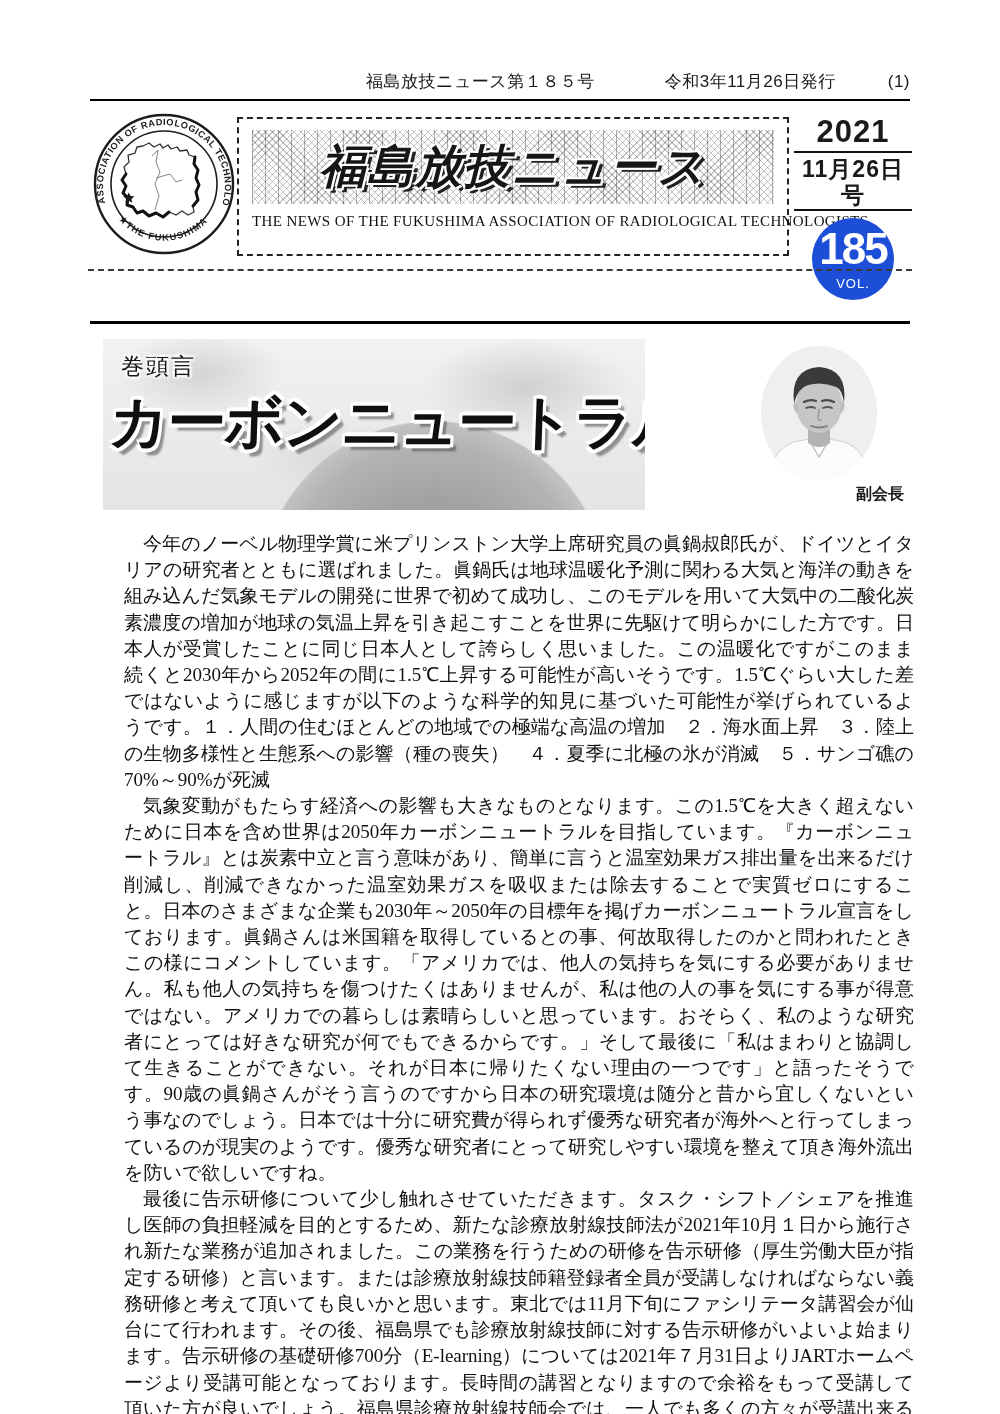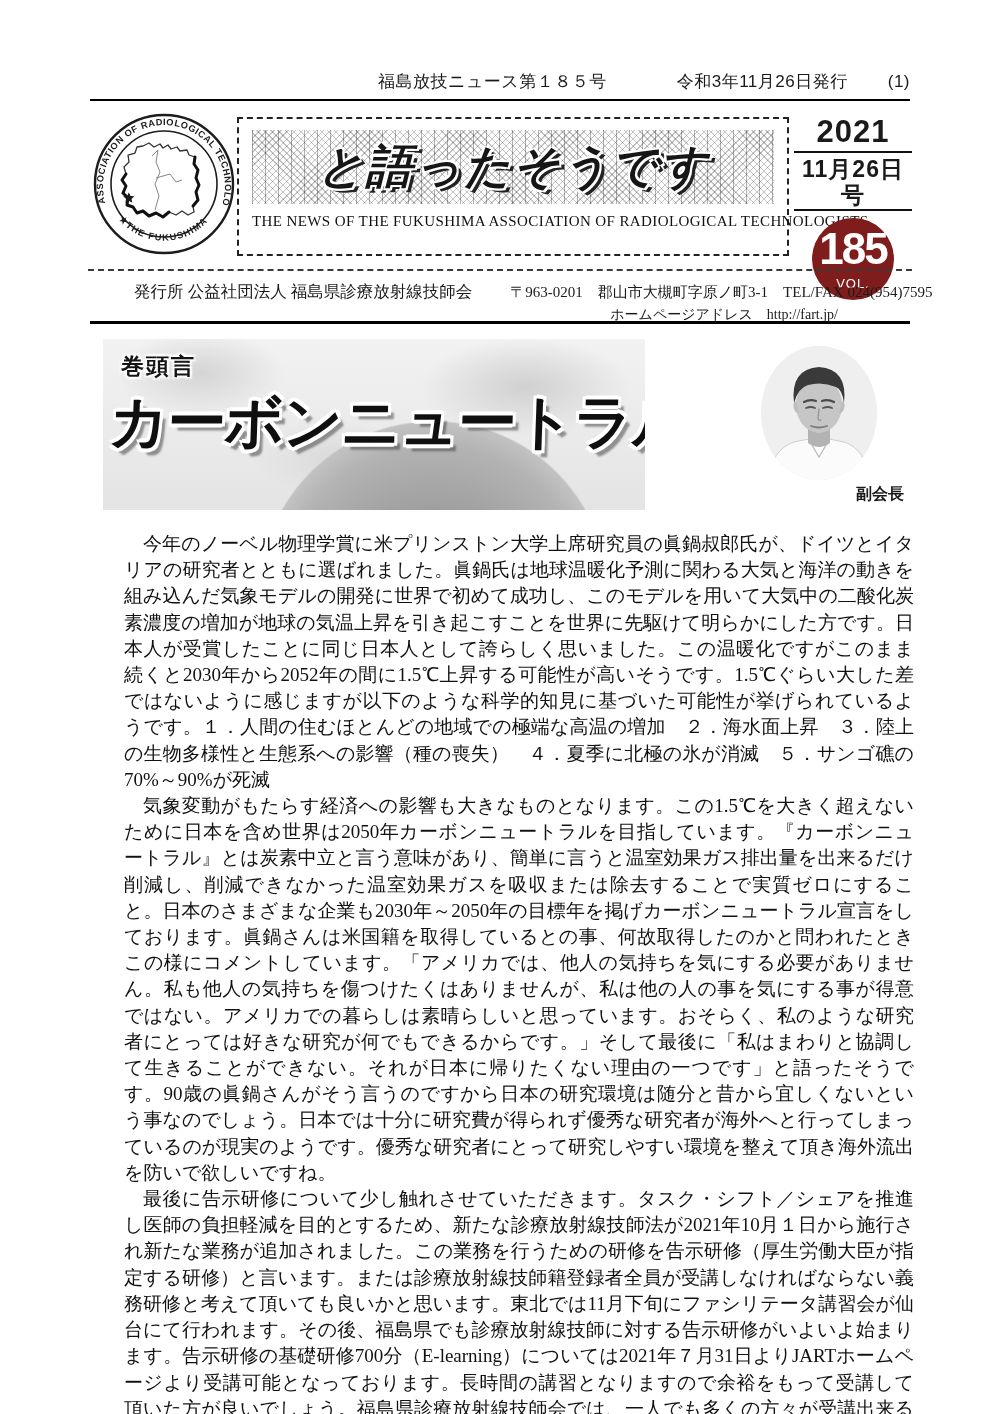--- a/index.html
+++ b/index.html
@@ -3,63 +3,63 @@
 <meta charset="utf-8">
 <style>
   * { margin:0; padding:0; box-sizing:border-box; }
   html,body { background:#fff; }
   body { font-family:"Liberation Sans", sans-serif; color:#1a1a1a; }
   .page { position:relative; width:1000px; height:1414px; background:#fff; margin:0 auto; overflow:hidden; }
 
   
   .runhead { position:absolute; top:70px; left:90px; width:820px; display:flex; justify-content:flex-end; align-items:baseline; font-size:17px; letter-spacing:.5px; }
   .runhead .rh-title { margin-right:70px; }
-  .runhead .rh-date { margin-right:40px; }
+  .runhead .rh-date { margin-right:52px; }
   .rule-1 { position:absolute; top:99px; left:90px; width:820px; height:2px; background:#000; }
 
   
   .logo-wrap { position:absolute; top:112px; left:92px; width:144px; height:144px; }
   .titlebox { position:absolute; top:117px; left:237px; width:552px; height:139px; border:2px dashed #222; background:#fff; padding:11px 13px 0 13px; }
   .hatch { height:74px; display:flex; align-items:center; justify-content:center;
     background-color:#fdfdfd;
     background-image:
       repeating-linear-gradient(45deg, rgba(0,0,0,.22) 0 1px, transparent 1px 5px),
       repeating-linear-gradient(-45deg, rgba(0,0,0,.22) 0 1px, transparent 1px 5px),
       repeating-linear-gradient(90deg, rgba(0,0,0,.30) 0 1px, transparent 1px 13px);
   }
   .mast-title { font-size:46px; font-weight:900; font-style:italic; letter-spacing:2px; color:#161616; white-space:nowrap;
     text-shadow:-2px -2px 0 #fff, 2px -2px 0 #fff, -2px 2px 0 #fff, 2px 2px 0 #fff, 5px 4px 0 #222; }
   .mast-sub { margin-top:9px; text-align:center; font-family:"Liberation Serif", serif; font-size:15px; letter-spacing:.4px; color:#111; white-space:nowrap; }
 
   .issue-col { position:absolute; top:114px; left:794px; width:118px; text-align:center; }
   .issue-year { font-size:31px; font-weight:600; letter-spacing:1px; line-height:36px; }
   .issue-sep { height:2px; background:#111; margin:1px 0 3px 0; }
   .issue-day { font-size:23px; letter-spacing:1px; line-height:26px;font-weight:bold; }
-  .vol-circle { position:relative; width:82px; height:82px; margin:7px auto 0 auto; border-radius:50%; background:#7f1d1d; color:#fff; }
+  .vol-circle { position:relative; width:82px; height:82px; margin:7px auto 0 auto; border-radius:50%; background:#1d4ed8; color:#fff; }
   .vol-num { position:absolute; top:9px; left:0; width:100%; text-align:center; font-size:44px; line-height:44px; font-weight:800; letter-spacing:-2px; }
   .vol-label { position:absolute; bottom:9px; left:0; width:100%; text-align:center; font-size:13px; letter-spacing:1px; }
 
   
   .dashline { position:absolute; top:269px; left:88px; width:824px; border-top:2px dashed #3a3a3a; }
   .pub { position:absolute; top:280px; left:90px; width:820px; font-family:"Liberation Serif", serif; }
   .pub-l1 { display:flex; padding-left:44px; font-size:16.5px; line-height:24px; white-space:nowrap; }
   .pub-l1 .pub-right { margin-left:38px; font-size:15px; }
   .pub-l2 { text-align:right; padding-right:72px; font-size:14px; line-height:22px; }
   .rule-2 { position:absolute; top:321px; left:90px; width:820px; height:3px; background:#000; }
 
   
   .banner { position:absolute; top:339px; left:103px; width:542px; height:171px; overflow:hidden;
     background-color:#ececec;
     background-image:
       radial-gradient(circle 175px at 61% 150%, #8e8e8e 0%, #9d9d9d 45%, #b3b3b3 86%, #c2c2c2 99%, transparent 100%),
       radial-gradient(ellipse 120px 60px at 18% 20%, #d4d4d4 0%, transparent 70%),
       radial-gradient(ellipse 150px 70px at 78% 28%, #d0d0d0 0%, transparent 70%),
       radial-gradient(ellipse 110px 55px at 42% 70%, #dadada 0%, transparent 70%),
       linear-gradient(180deg, #f2f2f2 0%, #e4e4e4 100%); }
-  .feature-tag { position:absolute; top:12px; left:18px; font-size:23px; font-weight:700; color:#141414; letter-spacing:2px;
+  .feature-tag { position:absolute; top:12px; left:18px; font-size:23px; font-weight:400; color:#141414; letter-spacing:2px;
     text-shadow:-2px -2px 2px #fff, 2px -2px 2px #fff, -2px 2px 2px #fff, 2px 2px 2px #fff; }
   .feature-title { position:absolute; top:44px; left:6px; width:534px; text-align:center; font-size:59px; font-weight:900; letter-spacing:-2px; color:#0f0f0f; white-space:nowrap; transform:skewX(-2deg);
     text-shadow:-3px -3px 0 #fff, 3px -3px 0 #fff, -3px 3px 0 #fff, 3px 3px 0 #fff, 0 -4px 0 #fff, 0 4px 0 #fff, 6px 7px 2px rgba(70,70,70,.55); }
   .portrait { position:absolute; top:345px; left:760px; width:118px; height:136px; }
   .author-line { position:absolute; top:484px; left:698px; width:214px; display:flex; align-items:baseline; justify-content:flex-end; white-space:nowrap;gap:16px; }
   .author-role { font-size:16px; font-weight:600; margin-right:8px; }
   .author-name { font-size:25px; font-weight:600; letter-spacing:1px; }
 
   
   .article { position:absolute; top:531px; left:88px; width:826px; font-family:"Liberation Serif", serif; font-size:19px; line-height:26.2px; text-align:justify; color:#111; }
@@ -97,44 +97,37 @@
         <path d="M 31 81 L 34 74 L 30 68 L 34 62 M 36 86 L 31 81 M 41 95 L 35 93 L 36 86 M 51 99 L 45 101 L 41 95 M 57 104 L 51 99 M 64 101 L 57 104 M 71 105 L 64 101 M 77 100 L 71 105" fill="none" stroke="#111" stroke-width="3" stroke-linejoin="round" stroke-linecap="round"></path>
         <path d="M 103 45 L 102 52 L 106 58 L 104 66 L 107 73 L 104 80 L 106 88 L 101 94" fill="none" stroke="#111" stroke-width="3" stroke-linejoin="round" stroke-linecap="round"></path>
         <path d="M 66 38 L 64 50 L 68 60 L 63 72 L 67 84 L 63 98 M 66 38 L 60 44 M 64 66 L 78 62 L 84 70 L 90 68" fill="none" stroke="#777" stroke-width="0.9"></path>
       </g>
       <path d="M 36 108 l 2.2 4.4 4.8 .5 -3.6 3.2 1 4.7 -4.4 -2.4 -4.4 2.4 1 -4.7 -3.6 -3.2 4.8 -.5 Z" fill="#1c1c1c" transform="translate(8,-6) scale(0.8)"></path>
     </svg>
   </div>
 
   <div class="titlebox">
     <div class="hatch">
-      <span class="mast-title">と語ったそうです</span>
+      <span class="mast-title">福島放技ニュース</span>
     </div>
     <div class="mast-sub">THE NEWS OF THE FUKUSHIMA ASSOCIATION OF RADIOLOGICAL TECHNOLOGISTS</div>
   </div>
 
   <div class="issue-col">
     <div class="issue-year">2021</div>
     <div class="issue-sep"></div>
     <div class="issue-day">11月26日 号</div>
     <div class="issue-sep"></div>
     <div class="vol-circle">
       <div class="vol-num">185</div>
       <div class="vol-label">VOL.</div>
     </div>
   </div>
 
   <div class="dashline"></div>
-  <div class="pub">
-    <div class="pub-l1">
-      <span>発行所 公益社団法人  福島県診療放射線技師会</span>
-      <span class="pub-right">〒963-0201　郡山市大槻町字原ノ町3-1　TEL/FAX 024(954)7595</span>
-    </div>
-    <div class="pub-l2">ホームページアドレス　http://fart.jp/</div>
-  </div>
   <div class="rule-2"></div>
 
   <div class="banner">
     <span class="feature-tag">巻頭言</span>
     <span class="feature-title">カーボンニュートラル</span>
   </div>
 
   <div class="portrait">
     <svg width="118" height="136" viewBox="0 0 118 136">
       <defs>

